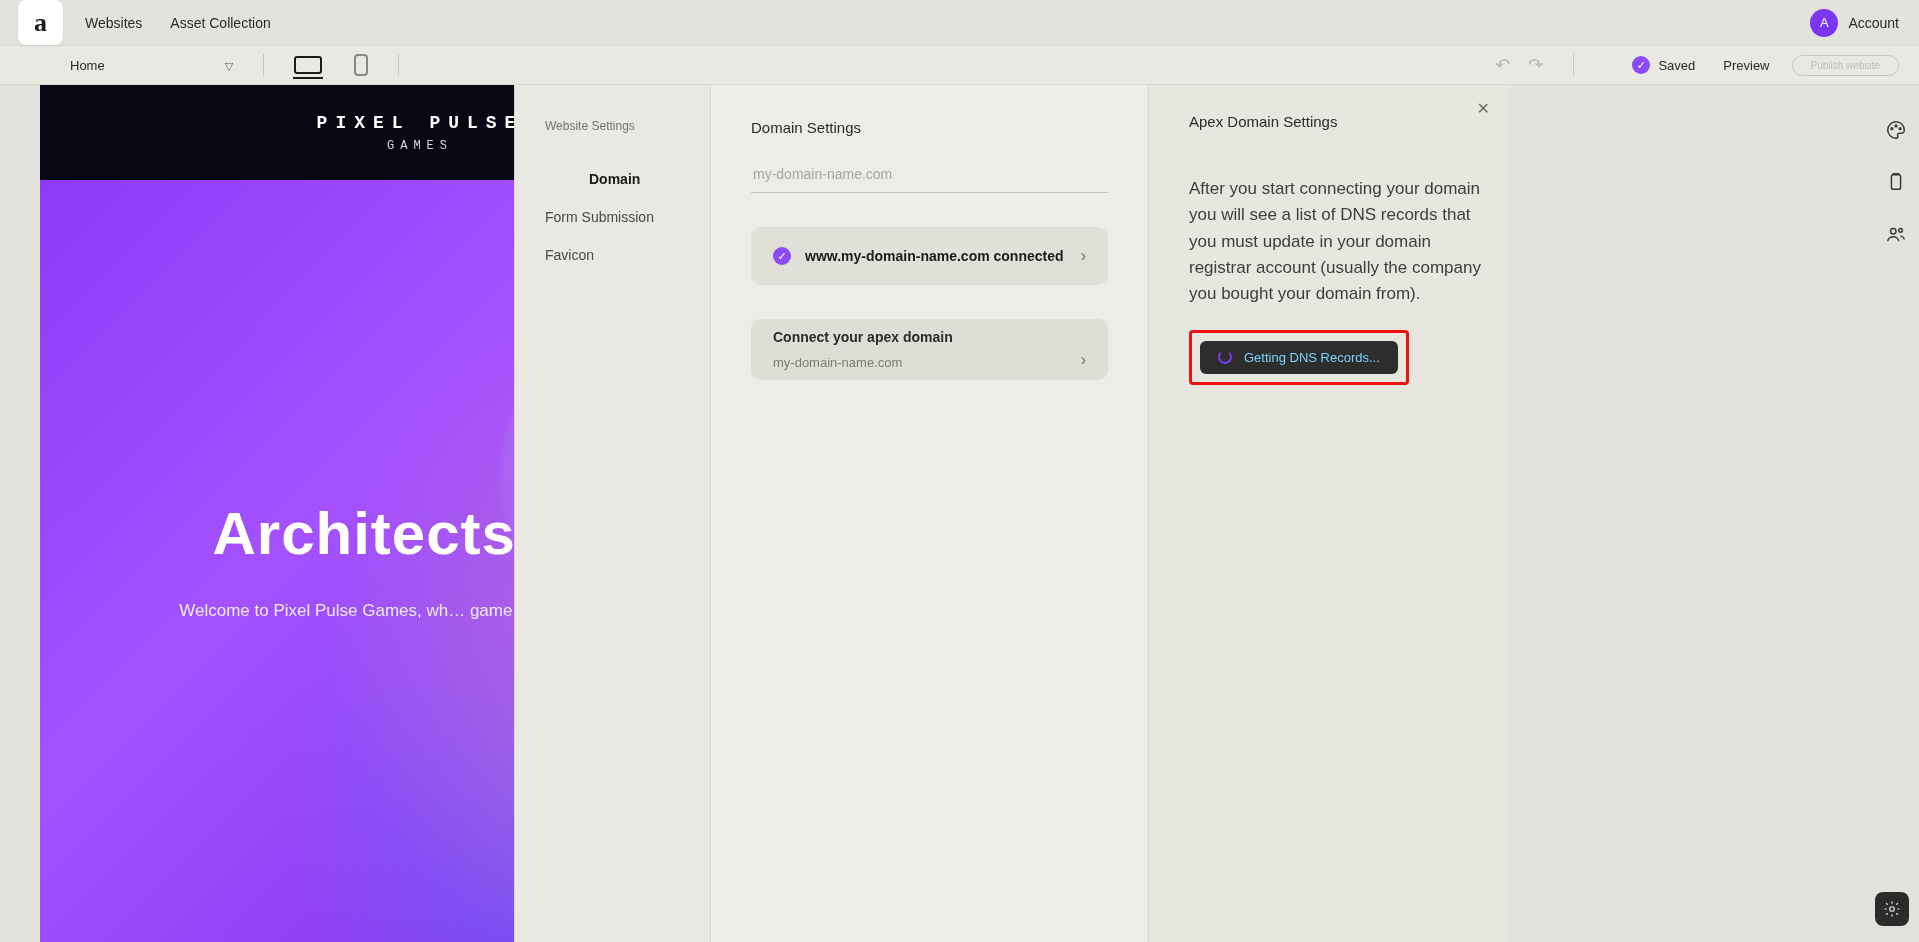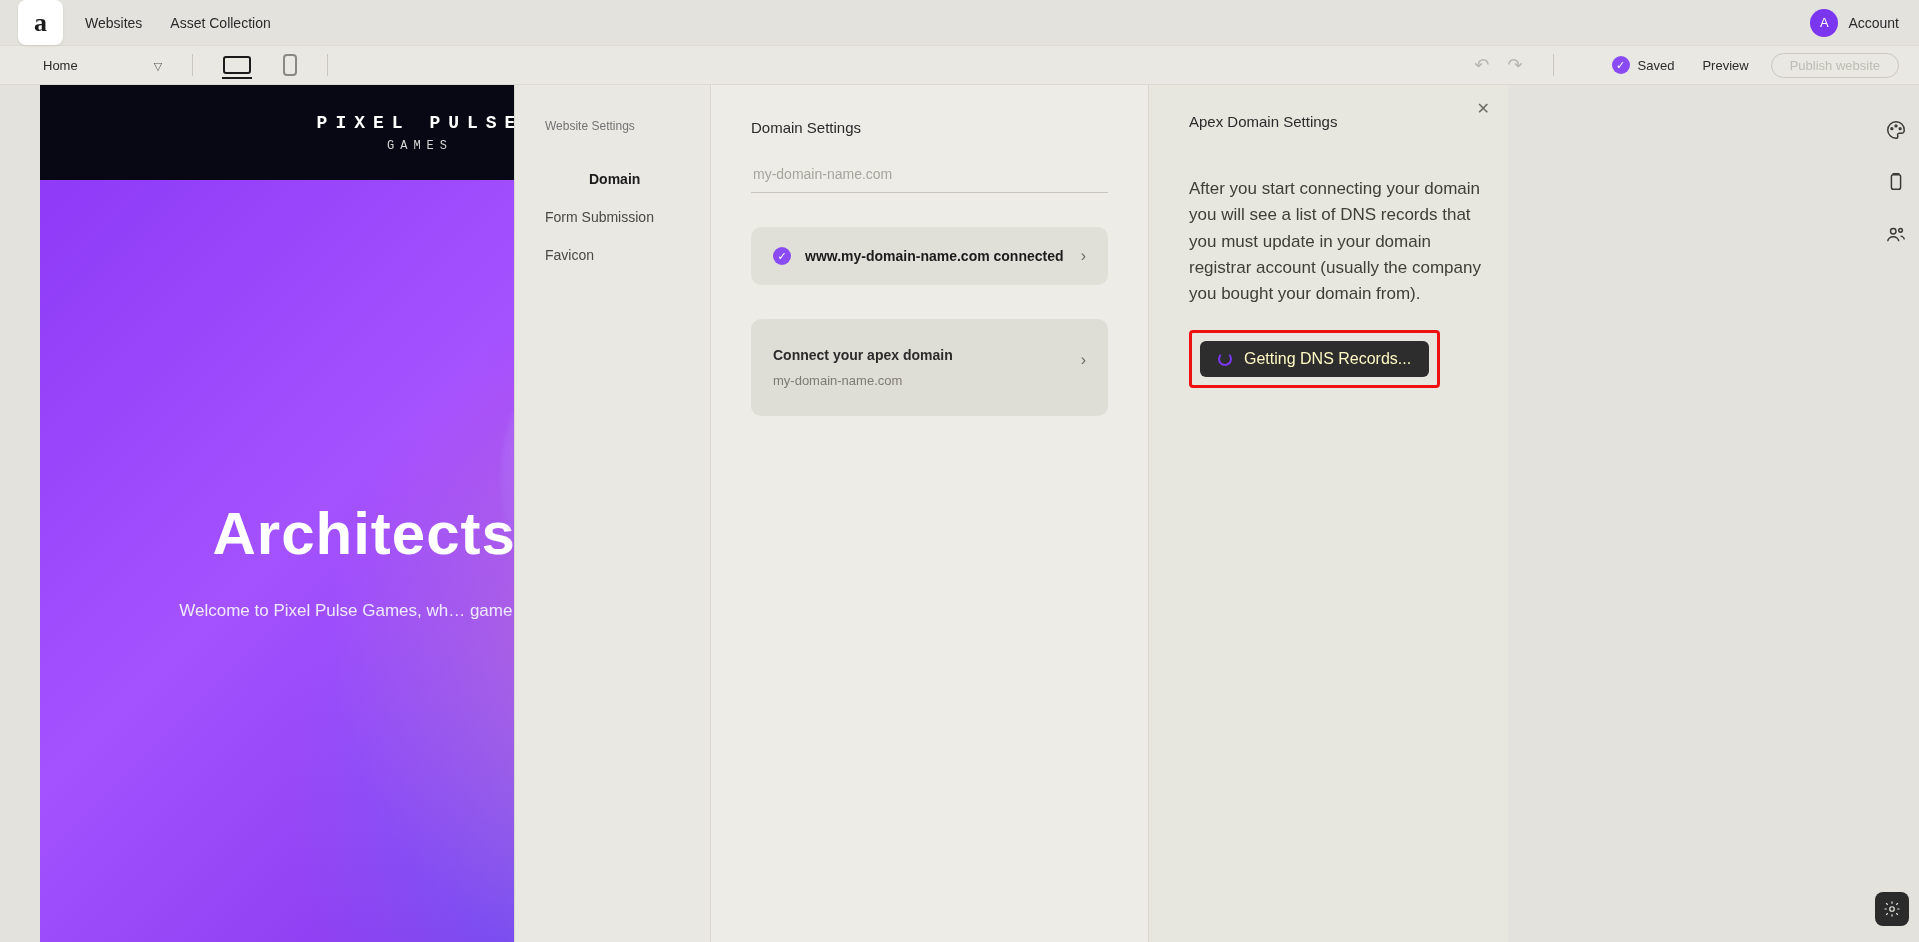--- a/index.html
+++ b/index.html
@@ -9,33 +9,33 @@
   
   .app-bar { position:relative; height:45px; display:flex; align-items:center; padding:0 20px 0 0; }
   .logo-tile { width:45px; height:45px; background:#fff; border-radius:8px; margin:0 22px 0 18px; display:flex; align-items:center; justify-content:center; box-shadow:0 1px 3px rgba(0,0,0,.08); font-size:26px; font-weight:700; font-family:Georgia,serif; color:#1b1b1b; }
   .nav-link { font-size:14px; color:#2b2b2b; margin-right:28px; cursor:pointer; }
   .spacer { flex:1; }
   .avatar { width:28px; height:28px; border-radius:50%; background:#7a36f0; color:#fff; display:flex; align-items:center; justify-content:center; font-size:13px; font-weight:500; margin-right:10px; }
   .account-label { font-size:14px; color:#2b2b2b; }
 
   
   .tool-bar { height:40px; background:#e9e8e2; border-top:1px solid #dcdad2; border-bottom:1px solid #dcdad2; display:flex; align-items:center; padding:0 20px; font-size:13px; }
-  .page-select { display:flex; align-items:flex-end; gap:76px; cursor:pointer; margin-left:23px; }
+  .page-select { display:flex; align-items:flex-end; gap:120px; cursor:pointer; margin-left:50px; }
   .caret-down { font-size:11px; color:#555; }
   .tb-sep { width:1px; height:22px; background:#c9c7bf; margin:0 30px; }
   .device-block { display:flex; align-items:center; gap:32px; }
   .device-icon { width:28px; height:18px; border:2px solid #1b1b1b; border-radius:3px; position:relative; cursor:pointer; }
   .device-icon.desktop::after { content:""; position:absolute; left:-3px; right:-3px; bottom:-7px; height:2px; background:#1b1b1b; }
   .device-icon.mobile { width:14px; height:22px; border-color:#8a8a85; border-radius:4px; }
   .undo-block { display:flex; align-items:center; gap:18px; color:#b7b6af; font-size:18px; }
   .undo-glyph, .redo-glyph { cursor:pointer; }
   .saved-block { display:flex; align-items:center; gap:8px; margin-left:28px; }
   .check-pill { width:18px; height:18px; border-radius:50%; background:#8a4bf4; display:flex; align-items:center; justify-content:center; color:#fff; font-size:11px; }
   .preview-link { margin-left:28px; font-size:13px; cursor:pointer; }
-  .publish-btn { margin-left:22px; border:1px solid #c9c7bf; color:#bdbcb5; background:transparent; border-radius:14px; padding:4px 18px; font-size:13px; cursor:pointer; }
+  .publish-btn { margin-left:22px; border:1px solid #c9c7bf; color:#bdbcb5; background:transparent; border-radius:14px; padding:4px 18px; font-size:10px; cursor:pointer; }
 
   
   .workspace { position:absolute; top:85px; left:0; right:0; bottom:0; display:flex; }
 
   
   .canvas-wrap { flex:1; position:relative; overflow:hidden; }
   .canvas { position:absolute; left:40px; top:0; width:760px; bottom:0; background:#080814; }
   .canvas-header { height:95px; background:#080814; display:flex; flex-direction:column; align-items:center; justify-content:center; color:#fff; }
   .logo-line1 { font-family:"Courier New",monospace; letter-spacing:8px; font-size:18px; font-weight:700; }
   .logo-line2 { font-family:"Courier New",monospace; letter-spacing:6px; font-size:12px; margin-top:6px; color:#d6d6d6; }
@@ -63,30 +63,30 @@
   .side-item.active { color:#1b1b1b; font-weight:600;padding-left:44px; }
 
   .drawer.middle { left:710px; width:438px; background:#edece6; padding:34px 40px 0 40px; }
   .panel-title { font-size:15px; font-weight:500; color:#2b2b2b; margin-bottom:24px; }
   .domain-input { width:100%; border:none; border-bottom:1px solid #c7c5bc; background:transparent; padding:6px 2px 10px 2px; font-size:14px; color:#2b2b2b; outline:none; }
   .domain-input::placeholder { color:#a6a59d; }
   .card { background:#e1e0d8; border-radius:10px; padding:20px 22px; margin-top:34px; display:flex; align-items:center; cursor:pointer; }
   .card .check-pill { flex:none; }
   .card-text { flex:1; margin-left:14px; font-size:14px; font-weight:600; color:#1b1b1b; }
   .card-caret { color:#6c6b64; font-size:16px; }
-  .card.apex { display:block; cursor:pointer; background:#dfded6; padding:28px 22px; position:relative; }
+  .card.apex { display:block; cursor:pointer; background:#dfded6; padding:10px 22px; position:relative; }
   .card.apex .main { font-size:14px; font-weight:600; margin-bottom:10px; }
   .card.apex .sub { font-size:13px; color:#7d7c74; }
   .card.apex .card-caret { position:absolute; right:22px; top:32px; }
 
   .drawer.right { left:1148px; width:360px; background:#e7e6df; padding:28px 26px 0 40px; }
   .close-x { position:absolute; right:18px; top:14px; font-size:16px; color:#6c6b64; cursor:pointer; }
   .info-text { font-size:17px; line-height:1.55; color:#3f3f3a; margin-top:46px; margin-bottom:22px; }
   .dns-highlight { border:3px solid #e11; border-radius:4px; padding:8px; display:inline-block; }
-  .dns-btn { display:inline-flex; align-items:center; gap:12px; background:#2d2d2d; color:#fef9c3; border:none; border-radius:6px; padding:9px 18px; font-size:16px; cursor:pointer; }
+  .dns-btn { display:inline-flex; align-items:center; gap:12px; background:#2d2d2d; color:#7dd3fc; border:none; border-radius:6px; padding:9px 18px; font-size:13px; cursor:pointer; }
   .spinner { width:14px; height:14px; border:2px solid #7a36f0; border-top-color:transparent; border-radius:50%; animation:spin 1s linear infinite; }
   @keyframes spin { to { transform:rotate(360deg);} }
 
   
   .rail { position:absolute; right:0; top:0; width:46px; bottom:0; display:flex; flex-direction:column; align-items:center; padding-top:34px; gap:30px; }
   .rail-icon { width:22px; height:22px; display:flex; align-items:center; justify-content:center; color:#3a3a36; cursor:pointer; }
   .rail-icon svg { width:22px; height:22px; stroke:#3a3a36; fill:none; stroke-width:1.6; }
 
   .gear-fab { position:absolute; right:10px; bottom:16px; width:34px; height:34px; border-radius:8px; background:#2b2b2b; color:#e8e7e0; display:flex; align-items:center; justify-content:center; cursor:pointer; }
   .gear-fab svg { width:18px; height:18px; fill:none; stroke:#e8e7e0; stroke-width:1.6; }

